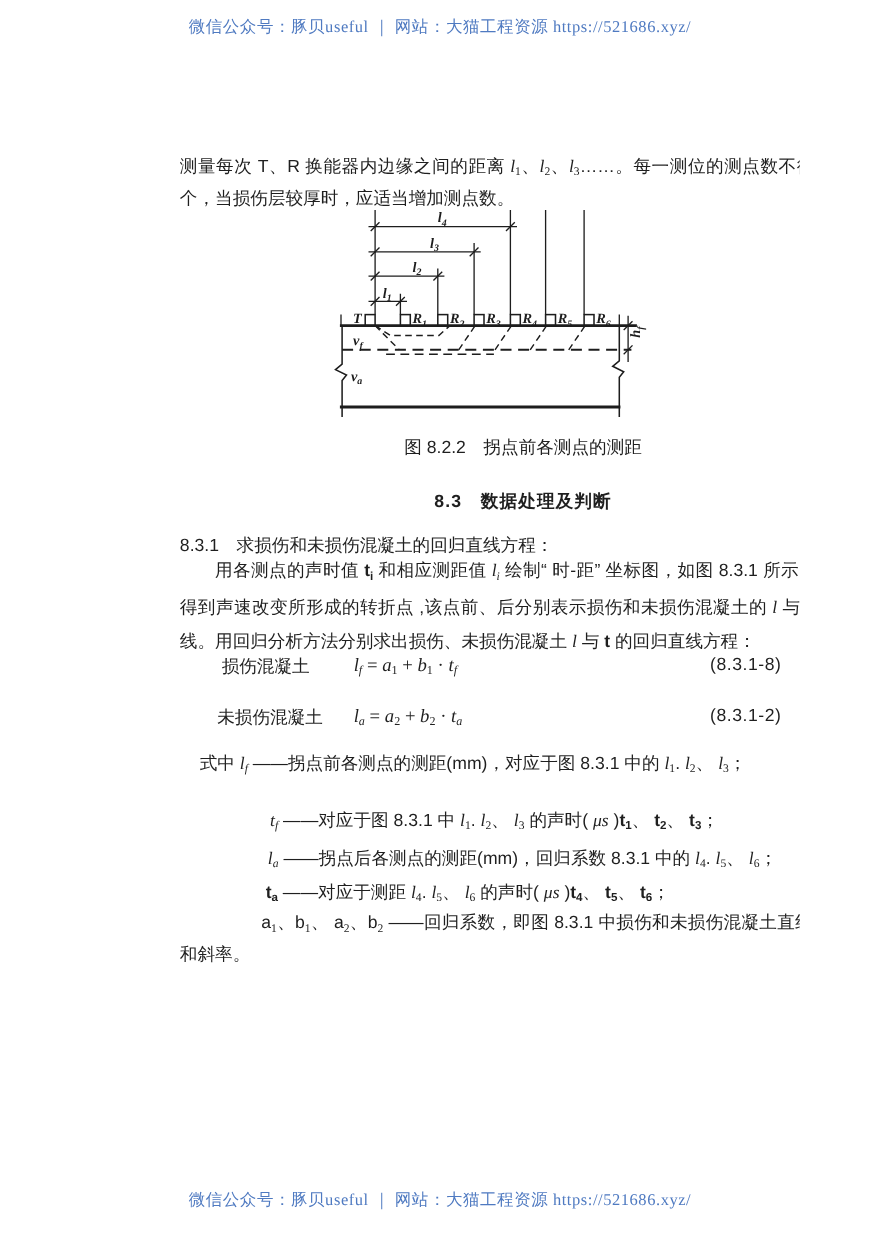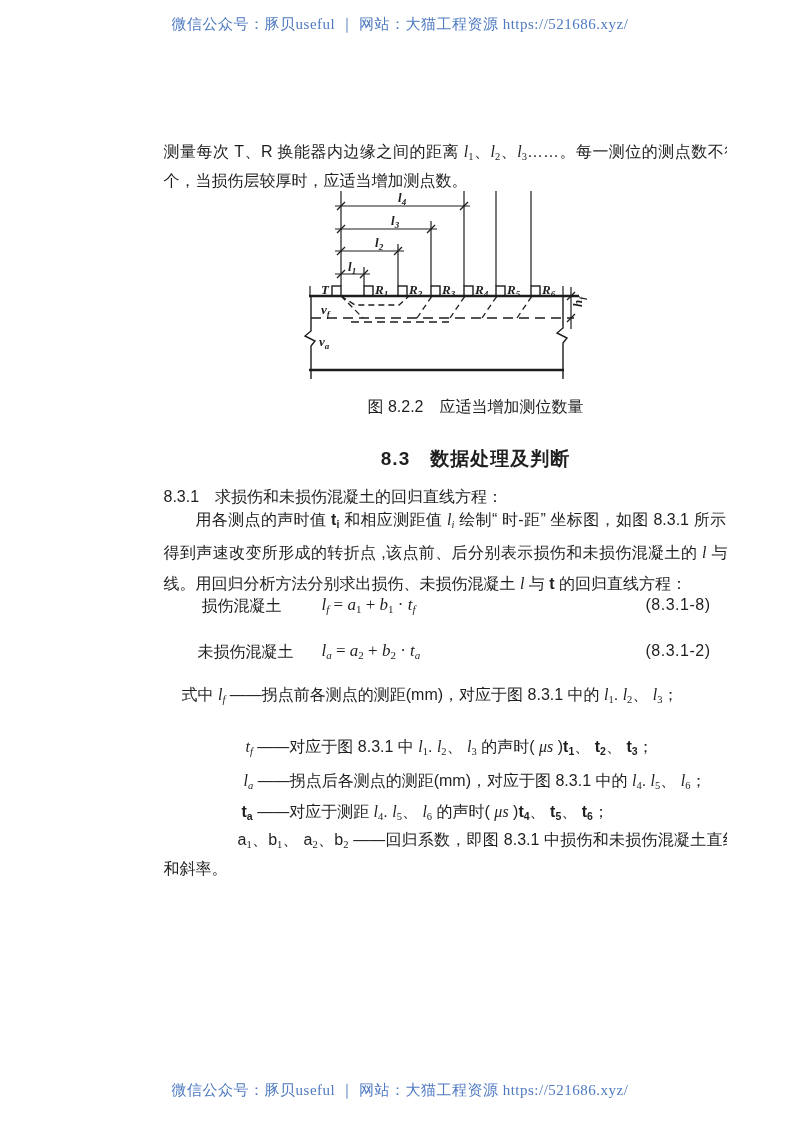--- a/index.html
+++ b/index.html
@@ -10,21 +10,21 @@
     color:#1f1f1f;
   }
   .abs { position:absolute; }
   .watermark {
     width:100%; text-align:center;
     font-family:"Liberation Serif", serif;
     font-size:15px; letter-spacing:0.5px;
   }
   .body-text { font-size:16px; line-height:27px; text-align:justify; }
   .caption { width:624px; text-align:center; font-size:16px; }
-  .sec-heading { width:624px; text-align:center; font-size:19px; font-weight:bold; letter-spacing:1px; }
+  .sec-heading { width:624px; text-align:center; font-size:16px; font-weight:bold; letter-spacing:1px; }
   .intro { width:628px; font-size:16px; line-height:31px; text-align:justify; text-indent:2em; }
 
   
   .seg-m  { font-family:"Liberation Serif", serif; font-style:italic; }
   .seg-ms { font-family:"Liberation Serif", serif; font-style:italic; font-size:0.66em; position:relative; top:0.28em; }
   .seg-ns { font-family:"Liberation Serif", serif; font-style:normal; font-size:0.66em; position:relative; top:0.28em; }
   .seg-b  { font-weight:bold; }
   .seg-bs { font-weight:bold; font-size:0.66em; position:relative; top:0.28em; }
 
   .formula-row { height:26px; font-size:16px;text-align:center; }
@@ -133,21 +133,21 @@
     <text class="fig-label" x="20" y="163"><tspan>v</tspan><tspan class="fig-sub" dy="3">a</tspan></text>
 
     <g>
       <line class="fig-stroke" x1="272" y1="104" x2="272" y2="146" stroke-width="1.2"></line>
       <line class="fig-stroke" x1="268" y1="117" x2="276" y2="109" stroke-width="1.2"></line>
       <line class="fig-stroke" x1="268" y1="139" x2="276" y2="131" stroke-width="1.2"></line>
       <text class="fig-label" x="283" y="124" transform="rotate(-90 283 124)"><tspan>h</tspan><tspan class="fig-sub" dy="3">f</tspan></text>
     </g>
   </svg>
 
-  <div class="abs caption" style="top:397px; left:90px;">图 8.2.2　应适当增加测位数量</div>
+  <div class="abs caption" style="top:397px; left:90px;">图 8.2.2　拐点前各测点的测距</div>
 
 
   <div class="abs sec-heading" style="top:446px; left:90px;">8.3　数据处理及判断</div>
 
   <div class="abs body-text" style="top:483px; left:90px; width:624px;">8.3.1　求损伤和未损伤混凝土的回归直线方程：</div>
 
   <div class="abs intro" style="top:504px; left:90px;"><span>用各测点的声时值 </span><span class="seg-b">t</span><span class="seg-bs">i</span><span> 和相应测距值 </span><span class="seg-m">l</span><span class="seg-ms">i</span><span> 绘制“ 时-距” 坐标图，如图 8.3.1 所示。由图可得到声速改变所形成的转折点 ,该点前、后分别表示损伤和未损伤混凝土的 </span><span class="seg-m">l</span><span> 与 </span><span class="seg-b">t</span><span> 相关直线。用回归分析方法分别求出损伤、未损伤混凝土 </span><span class="seg-m">l</span><span> 与 </span><span class="seg-b">t</span><span> 的回归直线方程：</span></div>
 
   <div class="abs formula-row" style="top:596px; left:0; width:800px;">
     <span class="formula-label">损伤混凝土</span>
@@ -156,21 +156,21 @@
   </div>
 
   <div class="abs formula-row" style="top:642px; left:0; width:800px;">
     <span class="formula-label" style="left:124px;">未损伤混凝土</span>
     <span class="formula-expr"><span class="seg-m">l</span><span class="seg-ms">a</span><span> = </span><span class="seg-m">a</span><span class="seg-ns">2</span><span> + </span><span class="seg-m">b</span><span class="seg-ns">2</span><span> · </span><span class="seg-m">t</span><span class="seg-ms">a</span></span>
     <span class="eq-number">(8.3.1-2)</span>
   </div>
 
   <div class="abs symbol-line" style="top:681px; left:108px; width:606px;"><span>式中  </span><span class="seg-m">l</span><span class="seg-ms">f</span><span> ——拐点前各测点的测距(mm)，对应于图 8.3.1 中的 </span><span class="seg-m">l</span><span class="seg-ns">1</span><span>. </span><span class="seg-m">l</span><span class="seg-ns">2</span><span>、 </span><span class="seg-m">l</span><span class="seg-ns">3</span><span>；</span></div>
   <div class="abs symbol-line" style="top:733px; left:172px; width:542px;"><span class="seg-m">t</span><span class="seg-ms">f</span><span> ——对应于图 8.3.1 中 </span><span class="seg-m">l</span><span class="seg-ns">1</span><span>. </span><span class="seg-m">l</span><span class="seg-ns">2</span><span>、 </span><span class="seg-m">l</span><span class="seg-ns">3</span><span> 的声时( </span><span class="seg-m">μs</span><span> )</span><span class="seg-b">t</span><span class="seg-bs">1</span><span>、 </span><span class="seg-b">t</span><span class="seg-bs">2</span><span>、 </span><span class="seg-b">t</span><span class="seg-bs">3</span><span>；</span></div>
-  <div class="abs symbol-line" style="top:767px; left:170px; width:544px;"><span class="seg-m">l</span><span class="seg-ms">a</span><span> ——拐点后各测点的测距(mm)，对应于图 8.3.1 中的 </span><span class="seg-m">l</span><span class="seg-ns">4</span><span>. </span><span class="seg-m">l</span><span class="seg-ns">5</span><span>、 </span><span class="seg-m">l</span><span class="seg-ns">6</span><span>；</span></div>
+  <div class="abs symbol-line" style="top:767px; left:170px; width:544px;"><span class="seg-m">l</span><span class="seg-ms">a</span><span> ——拐点后各测点的测距(mm)，回归系数 8.3.1 中的 </span><span class="seg-m">l</span><span class="seg-ns">4</span><span>. </span><span class="seg-m">l</span><span class="seg-ns">5</span><span>、 </span><span class="seg-m">l</span><span class="seg-ns">6</span><span>；</span></div>
   <div class="abs symbol-line" style="top:798px; left:168px; width:546px;"><span class="seg-b">t</span><span class="seg-bs">a</span><span> ——对应于测距 </span><span class="seg-m">l</span><span class="seg-ns">4</span><span>. </span><span class="seg-m">l</span><span class="seg-ns">5</span><span>、 </span><span class="seg-m">l</span><span class="seg-ns">6</span><span> 的声时( </span><span class="seg-m">μs</span><span> )</span><span class="seg-b">t</span><span class="seg-bs">4</span><span>、 </span><span class="seg-b">t</span><span class="seg-bs">5</span><span>、 </span><span class="seg-b">t</span><span class="seg-bs">6</span><span>；</span></div>
   <div class="abs symbol-line" style="top:826px; left:90px; width:624px; text-indent:74px; text-align:justify;"><span>a</span><span class="seg-ns">1</span><span>、b</span><span class="seg-ns">1</span><span>、 a</span><span class="seg-ns">2</span><span>、b</span><span class="seg-ns">2</span><span> ——回归系数，即图 8.3.1 中损伤和未损伤混凝土直线的截距和斜率。</span></div>
 
   <div class="abs page-number" style="top:1047px; left:676px; width:30px; text-align:right;">13</div>
 
   <div class="abs watermark" style="top: 1081px; color: rgb(79, 122, 193);">微信公众号：豚贝useful ｜ 网站：大猫工程资源 https://521686.xyz/</div>
 
 </div>
 
 </body></html>

